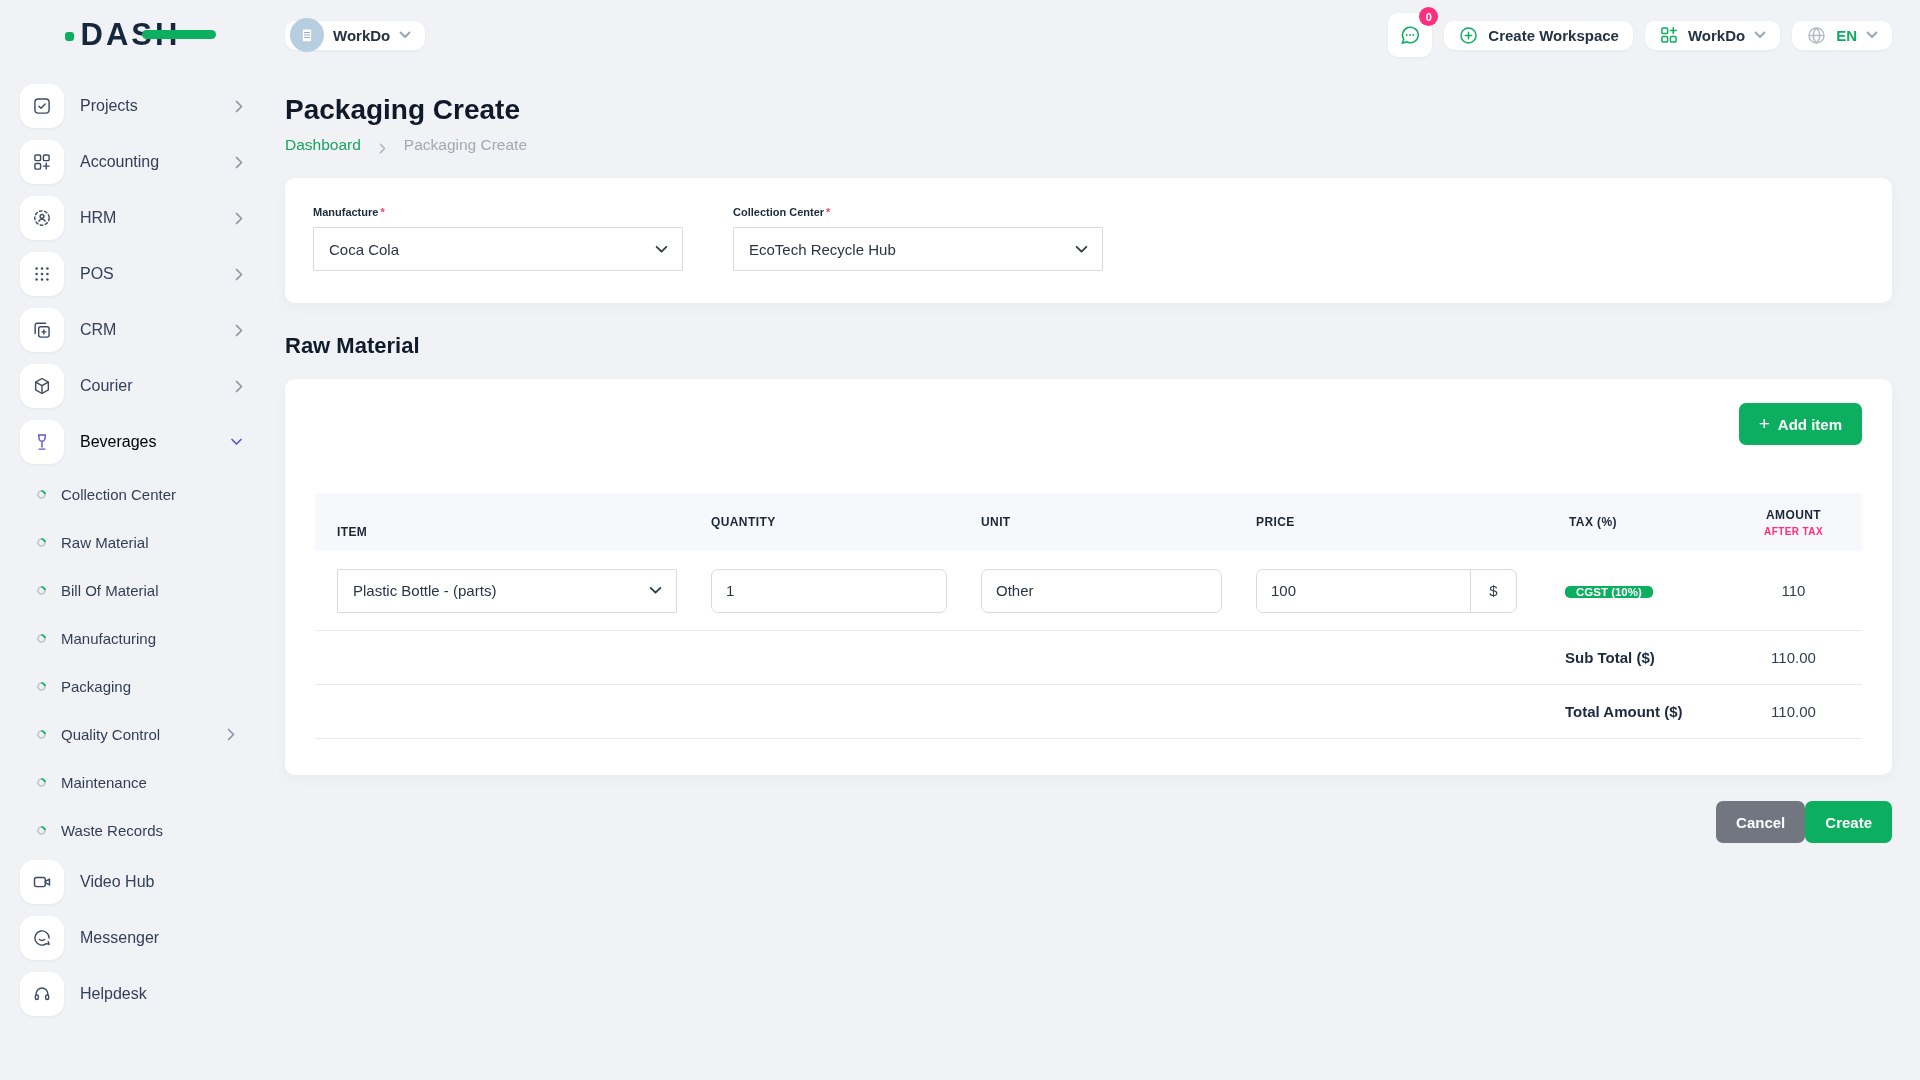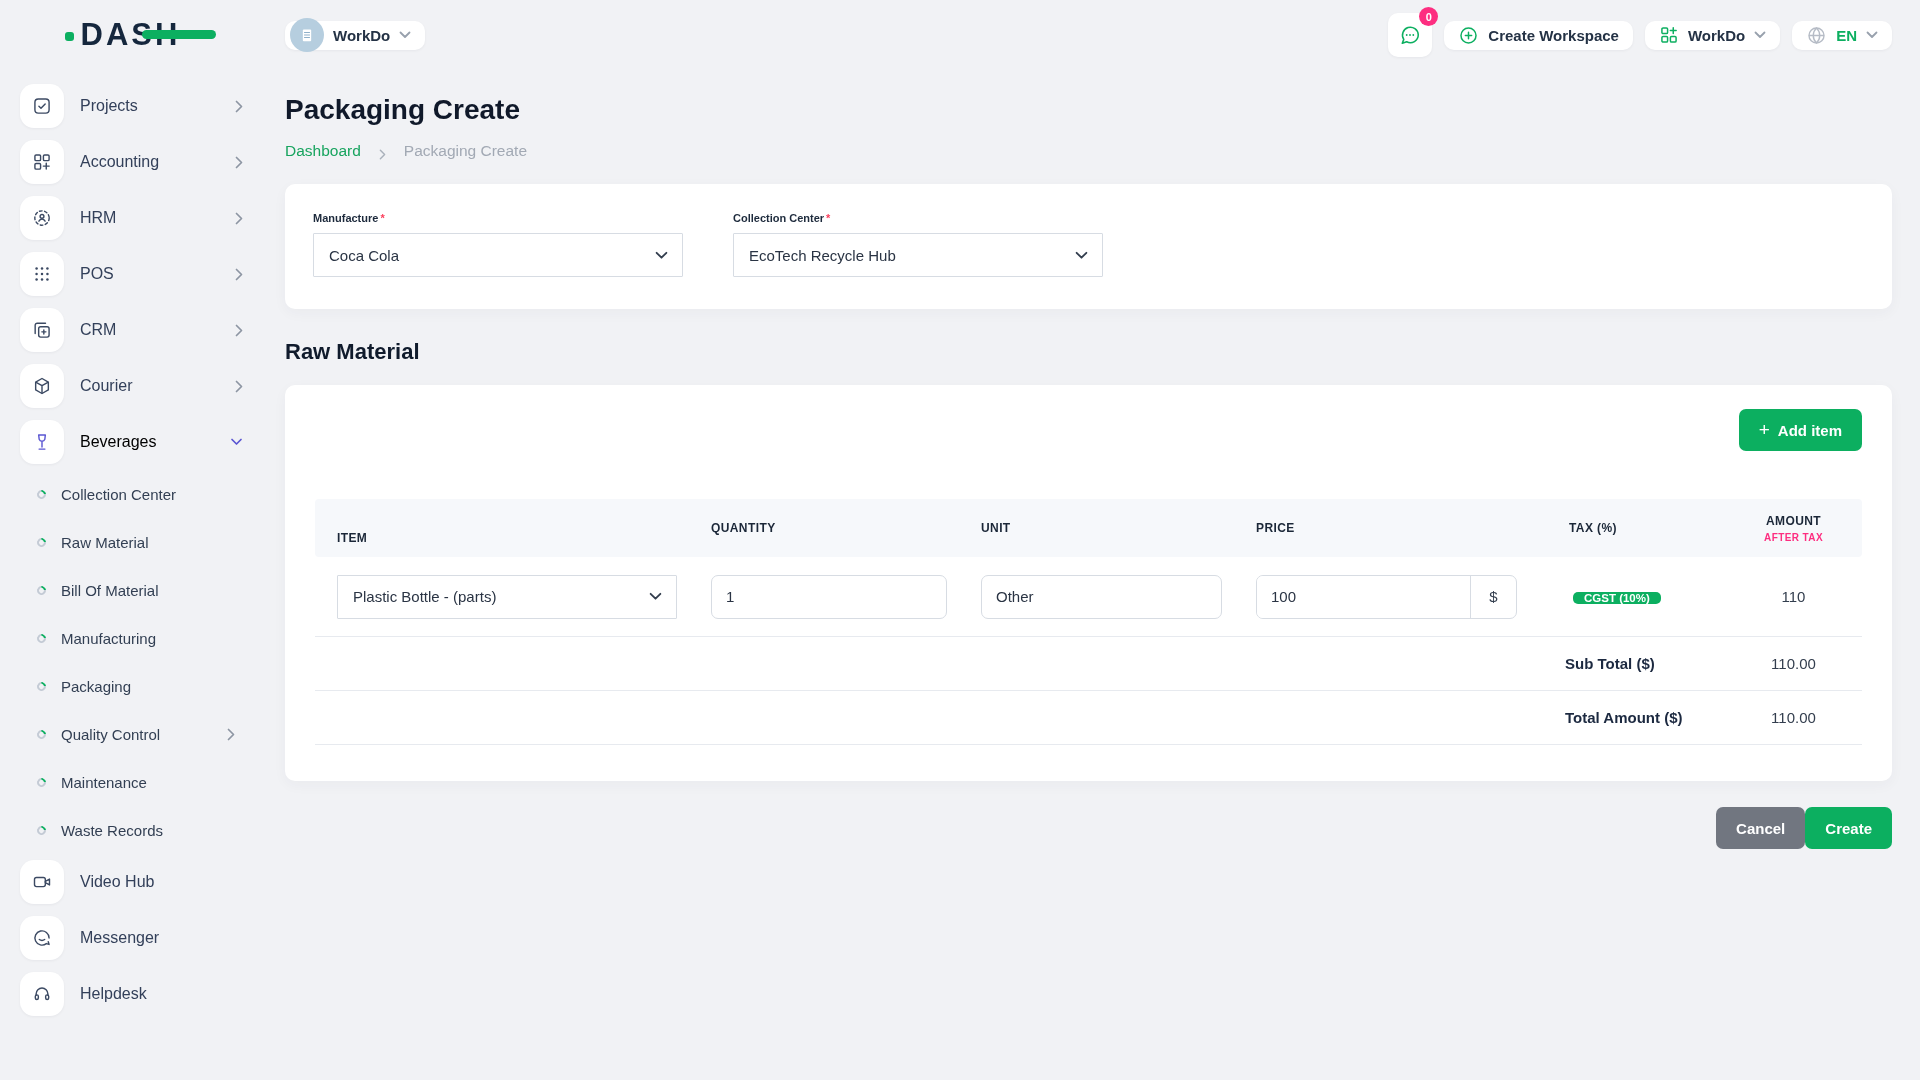--- a/index.html
+++ b/index.html
@@ -35,21 +35,21 @@
   .nav-item.active { color:#000000; }
   .nav-item.active .nav-ic { color:#5a55d2; }
   .sub-item { height:48px; display:flex; align-items:center; gap:15px; padding-left:17px; cursor:pointer; color:#323f53; }
   .bullet { width:9px; height:9px; border:2px solid #c4cbd5; border-top-color:#0caf60; border-radius:50%;
             transform:rotate(40deg); flex:none; }
   .sub-label { flex:1; font-size:15px; font-weight:500; }
 
   
   .main { position:absolute; left:285px; top:70px; right:28px; bottom:0; }
   .page-title { margin-top:24px; font-size:28px; font-weight:700; color:#10192a; }
-  .breadcrumb { margin-top:16px; display:flex; align-items:flex-end; gap:18px; font-size:15.5px; }
+  .breadcrumb { margin-top:10px; display:flex; align-items:flex-end; gap:18px; font-size:15.5px; }
   .bc-link { color:#18a45f; cursor:pointer; }
   .bc-cur { color:#a2a9b4; }
 
   .card { background:#fff; border-radius:10px; box-shadow:0 4px 14px rgba(40,50,70,.04); }
   .card-form { margin-top:24px; padding:28px 28px 32px 28px; display:flex; gap:50px; }
   .field { width:370px; }
   .f-label { font-size:11px; font-weight:700; color:#1d2a3c; margin-bottom:9px; }
   .req { color:#fb3e5c; margin-left:2px; }
   .select { height:44px; border:1px solid #d7dce3; border-radius:1px; background:#fff; display:flex; align-items:center;
             justify-content:space-between; padding:0 14px 0 15px; font-size:15px; color:#2a3444; cursor:pointer; }
@@ -74,21 +74,21 @@
   .trow { height:80px; border-bottom:1px solid #e7eaef; }
   .cell { padding:0 18px 0 16px; }
   .cell-first { padding-left:22px; }
   .tinput { width:100%; height:44px; border:1px solid #d7dce3; border-radius:7px; padding:0 14px; font-size:15px;
             color:#2a3444; background:#fff; font-family:"Liberation Sans", sans-serif; outline:none; }
   .igroup { display:flex; height:44px; border:1px solid #d7dce3; border-radius:7px; background:#fff; overflow:hidden; }
   .igroup input { flex:1; min-width:0; border:none; padding:0 14px; font-size:15px; color:#2a3444; outline:none;
                   font-family:"Liberation Sans", sans-serif; }
   .addon { width:46px; border-left:1px solid #d7dce3; display:flex; align-items:center; justify-content:center;
            font-size:15px; color:#333e4e; }
-  .tax-badge { display:inline-block; margin-left:38px; background:#0caf60; color:#fff; font-size:11.5px; font-weight:600;
+  .tax-badge { display:inline-block; margin-left:30px; background:#0caf60; color:#fff; font-size:11.5px; font-weight:600;
                padding:0 11px; border-radius:5px; }
   .amount-val { text-align:center; font-size:15px; color:#333e4e; }
   .total-row { height:54px; border-bottom:1px solid #e7eaef; }
   .total-label { grid-column:5; font-size:15px; font-weight:700; color:#1c2940; padding-left:30px; }
   .total-value { grid-column:6; text-align:center; font-size:15px; color:#333e4e; }
 
   .footer-actions { margin-top:26px; display:flex; justify-content:flex-end; }
 </style>
 </head>
 <body>

